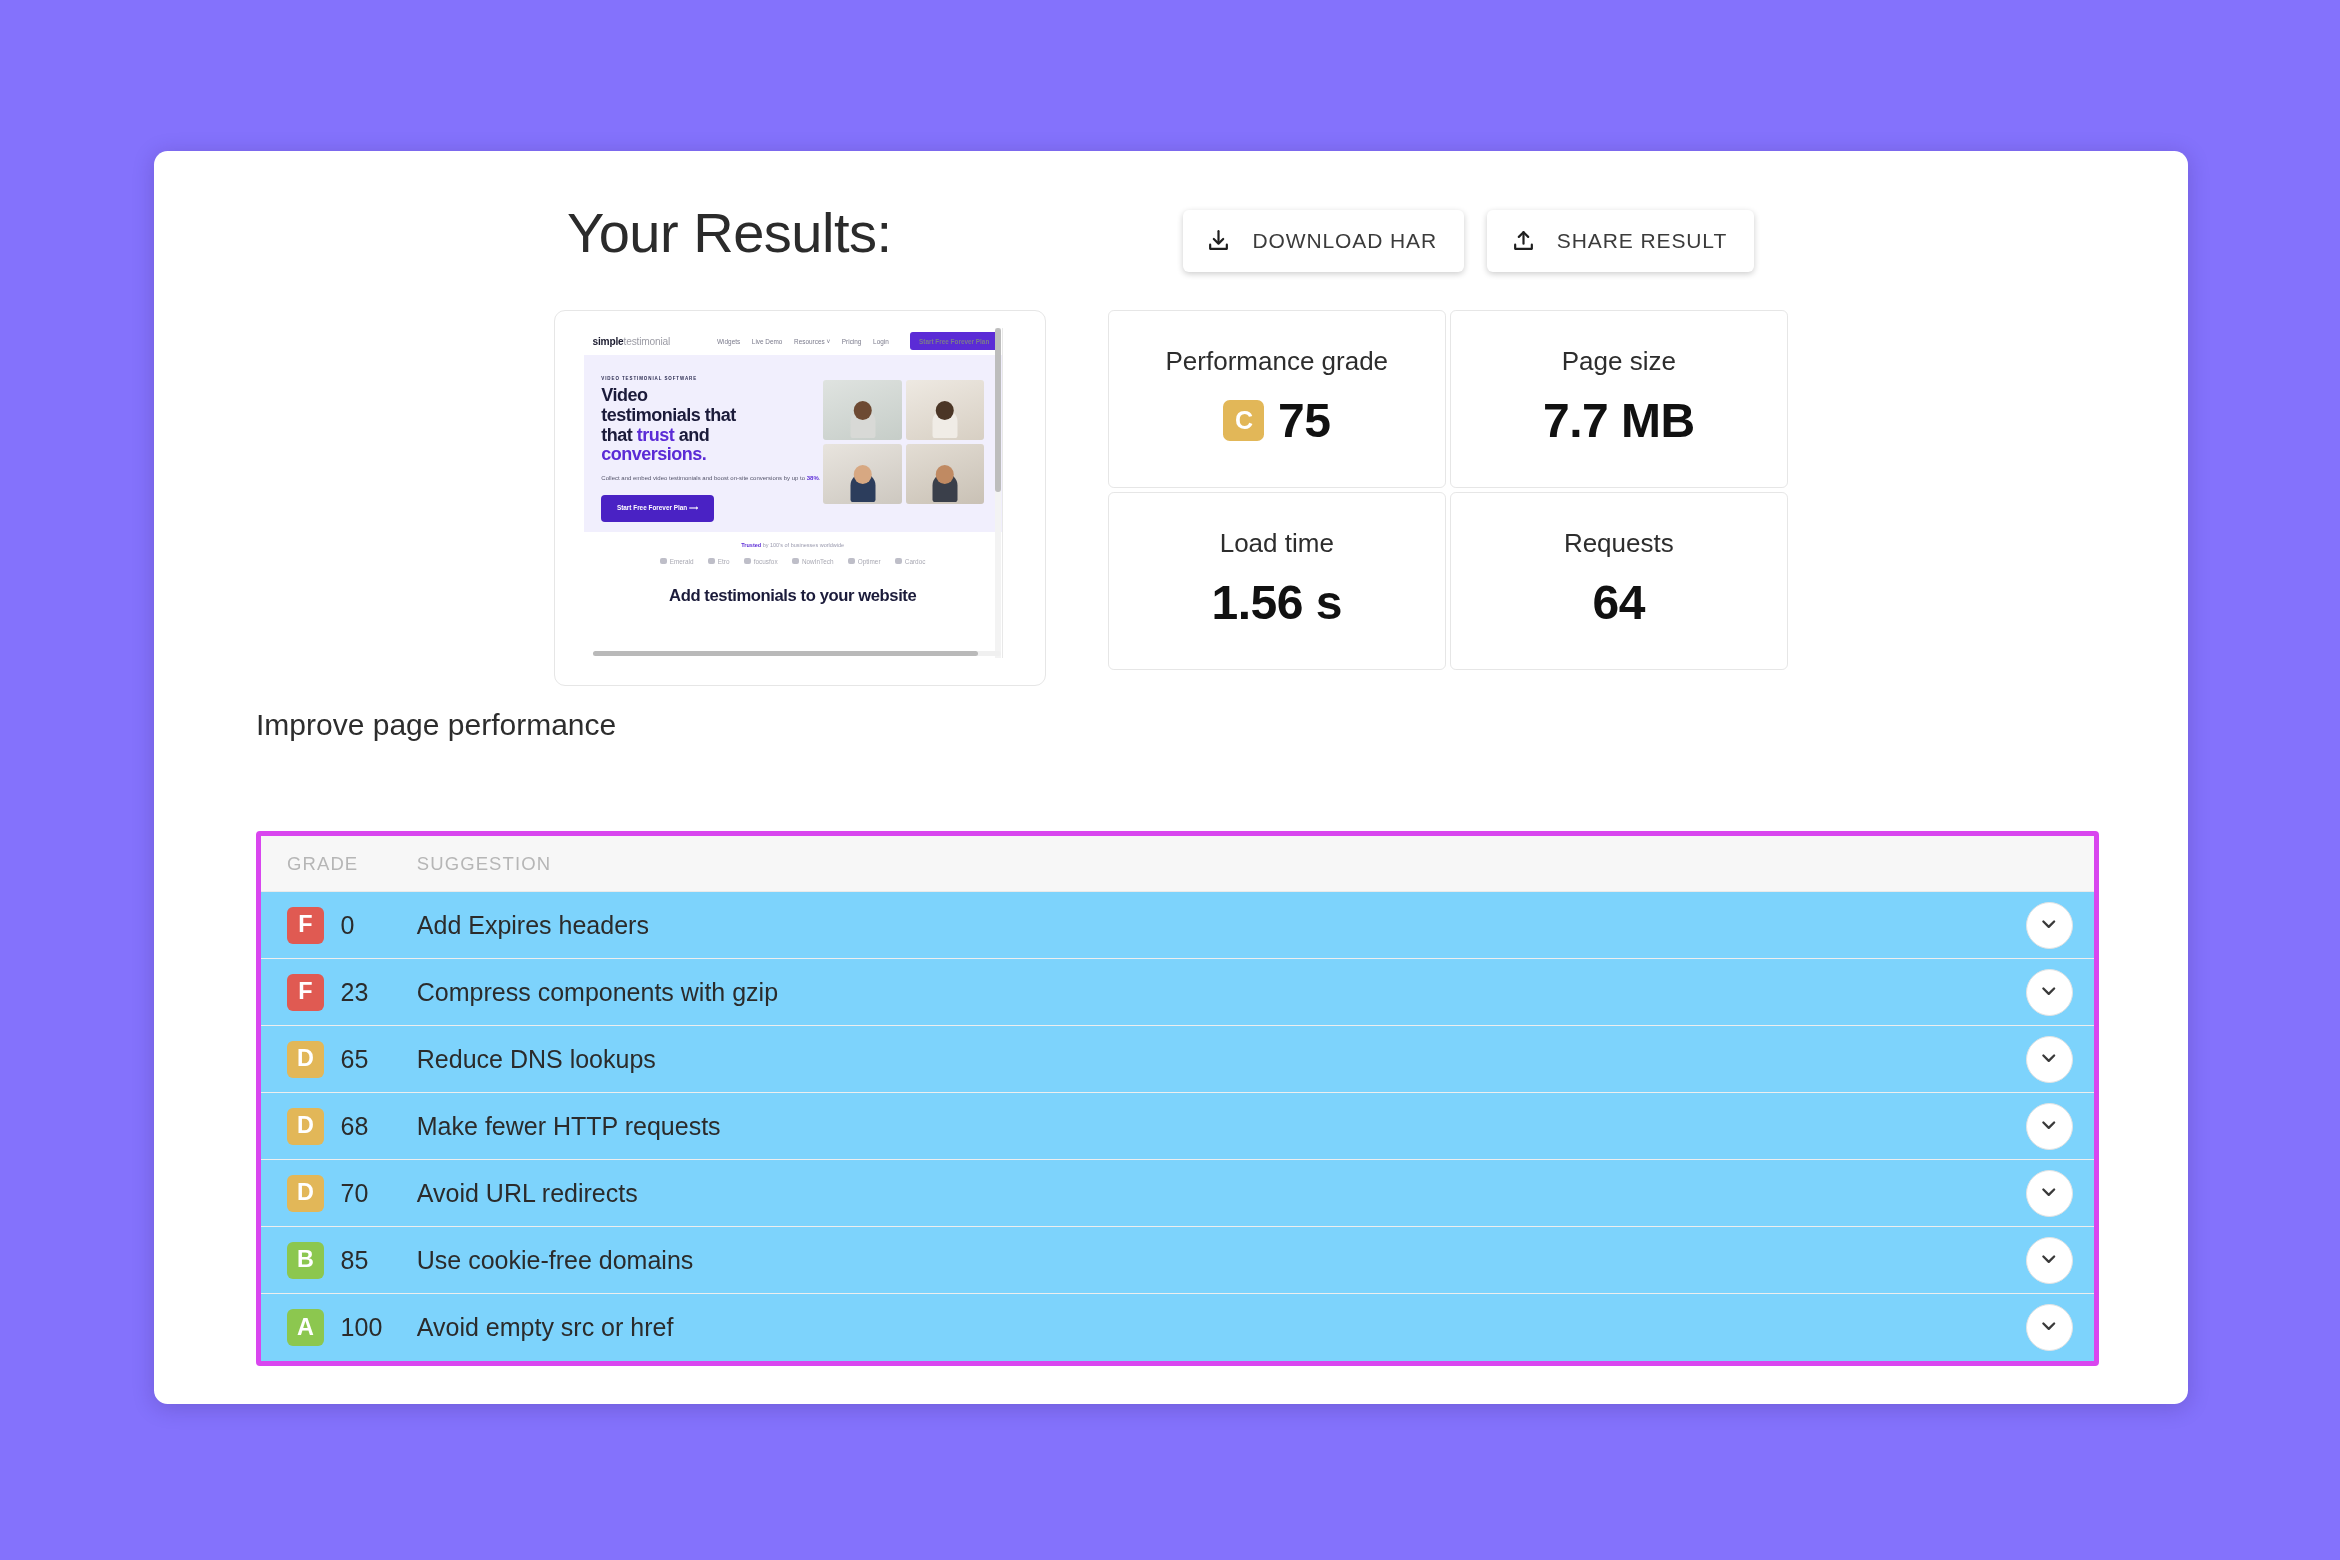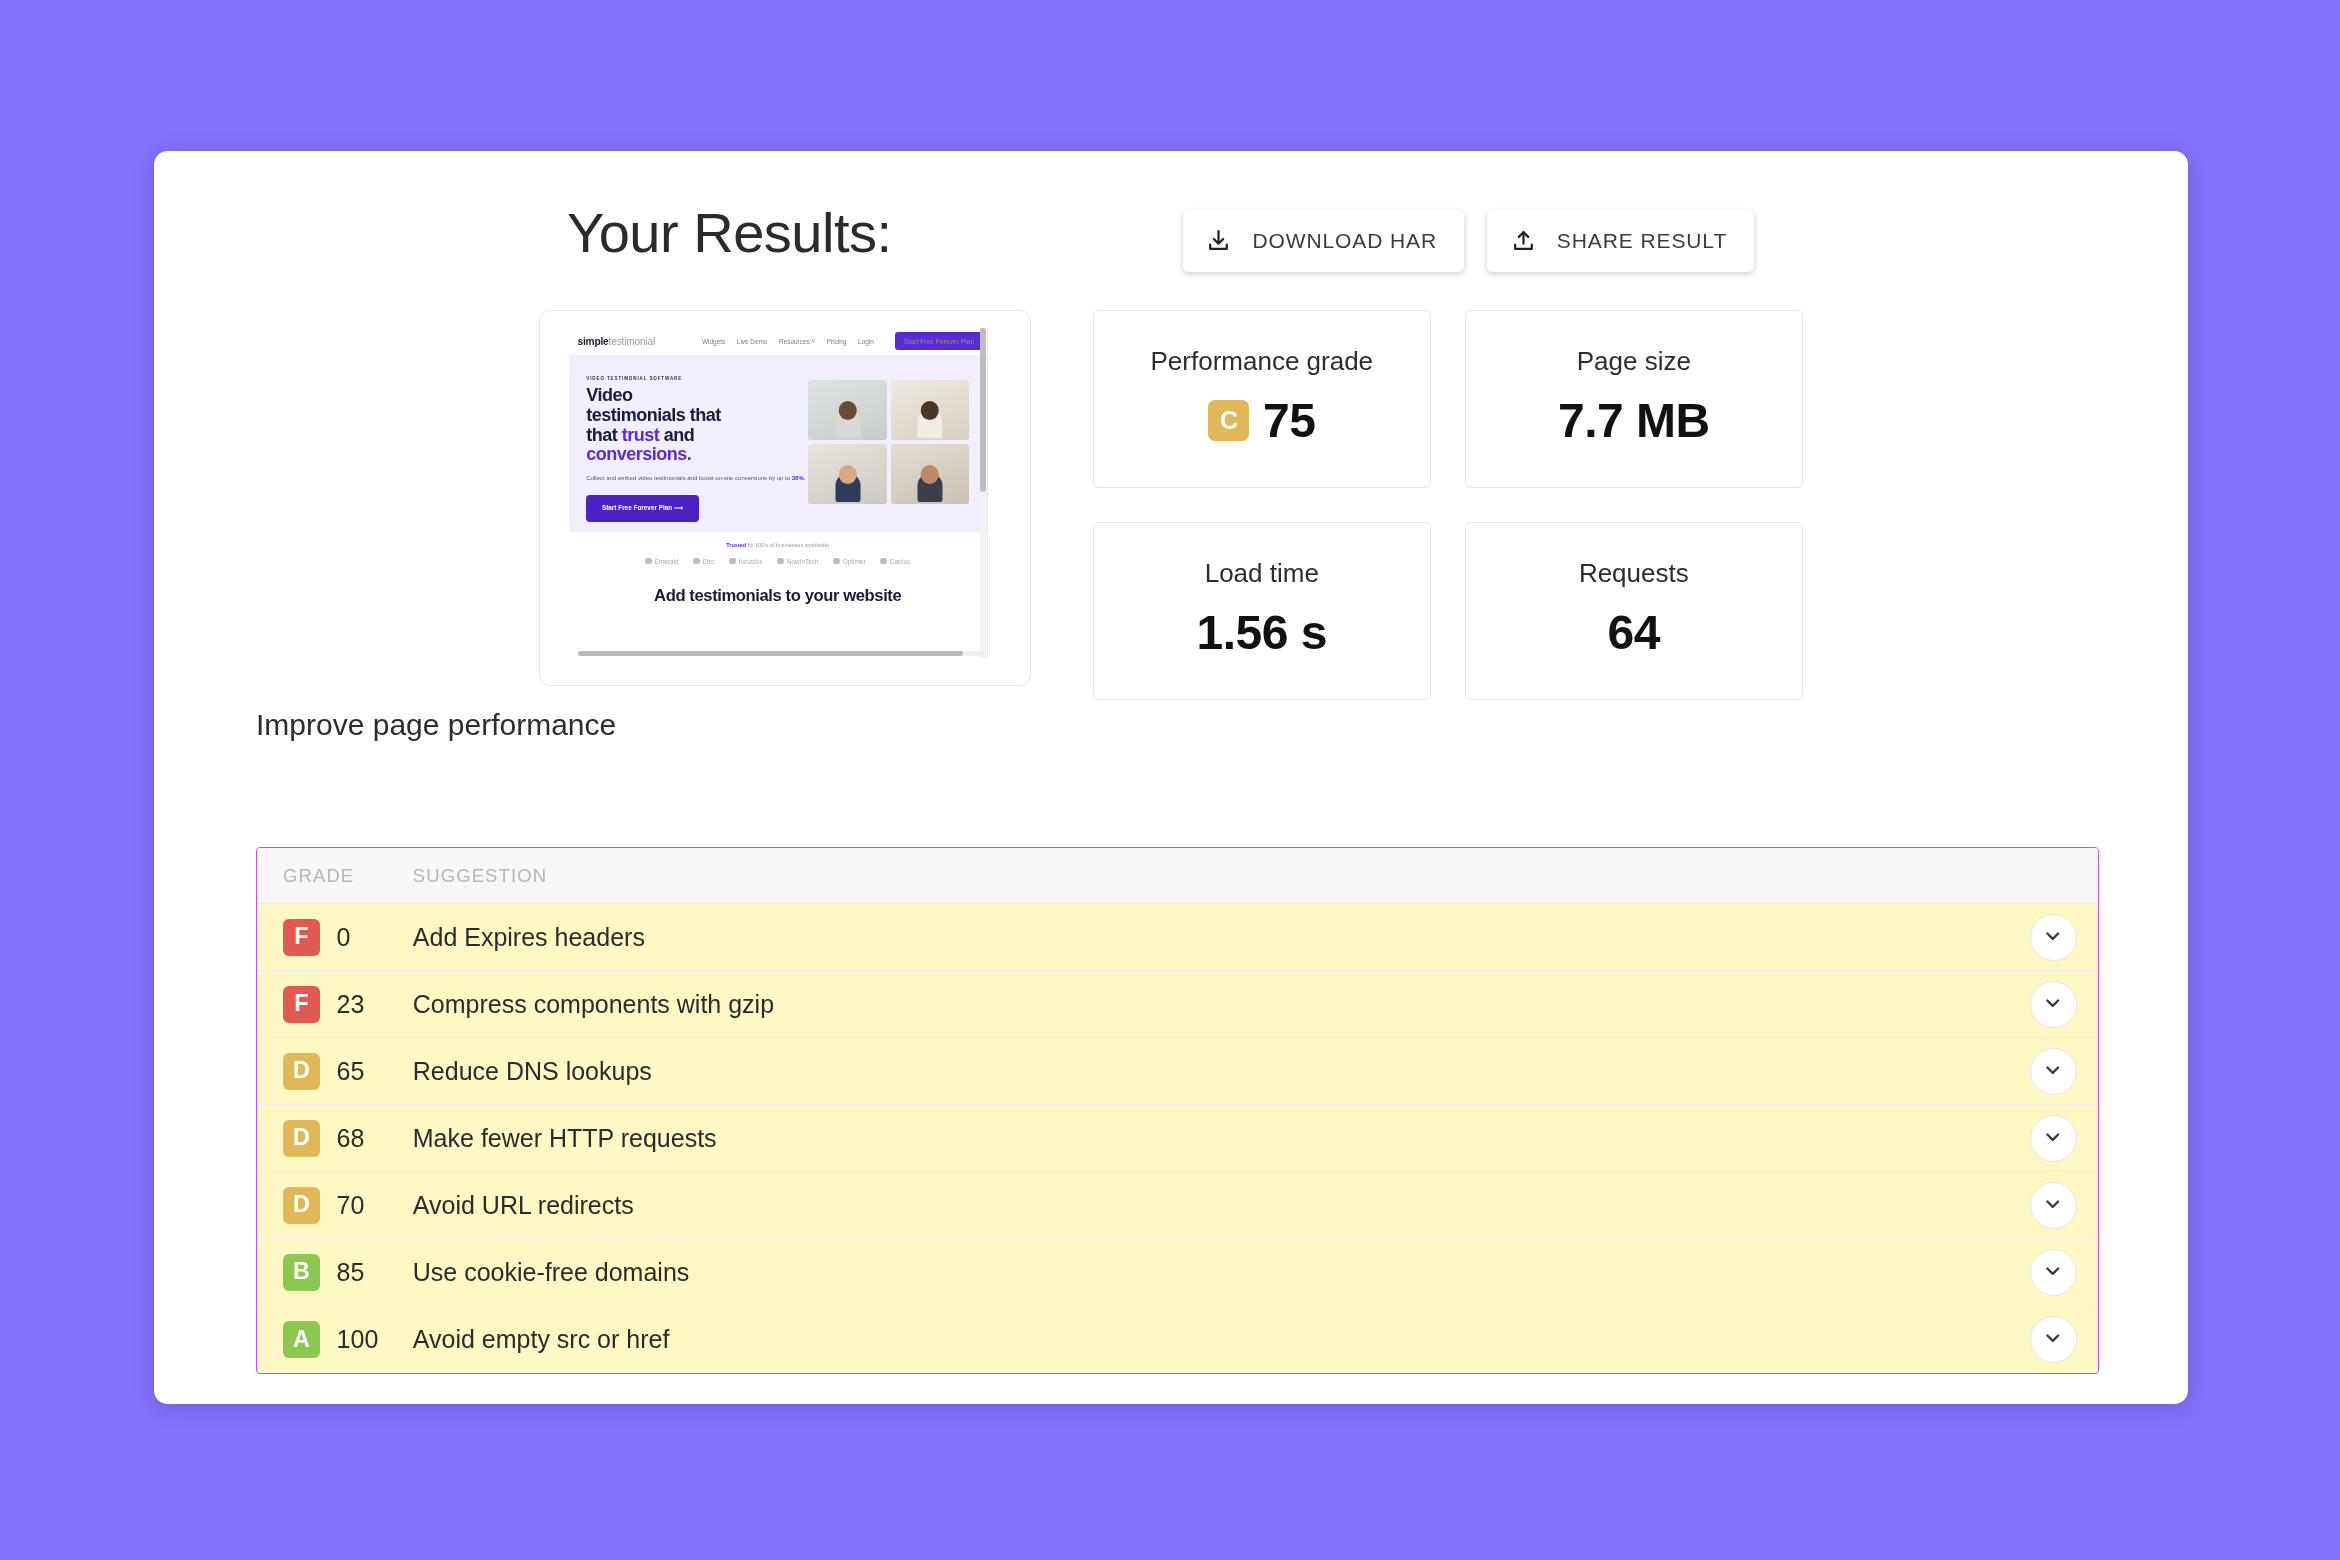--- a/index.html
+++ b/index.html
@@ -52,21 +52,21 @@
   }
   .thumb-card {
     width: 492px; height: 376px;
     border: 1px solid #e6e6e6; border-radius: 11px;
     background: #fff; overflow: hidden;
     display: flex; align-items: flex-start; justify-content: center;
     padding: 16.6px 13.7px 0 13.7px;
   }
   .metric-grid {
     display: grid; grid-template-columns: 338px 338px;
-    grid-template-rows: 178px 178px; gap: 34px; padding-left: 44px;
+    grid-template-rows: 178px 178px; gap: 4px; padding-left: 44px;
   }
   .mcard {
     border: 1px solid #e6e6e6; border-radius: 5.9px; background: #fff;
     display: flex; flex-direction: column; align-items: center;
     justify-content: flex-start; padding-top: 35px;
   }
   .mlabel { font-size: 26px; color: #2d2d2d; font-weight: 400; }
   .mvalue {
     margin-top: 15.6px; font-size: 48px; font-weight: 700; color: #111;
     display: flex; align-items: center; gap: 13.7px; letter-spacing: -0.5px;
@@ -155,22 +155,22 @@
   }
 
   
   .improve-title {
     position: absolute; left: 102px; top: 557px;
     font-size: 30px; color: #2d2d2d; font-weight: 400;
   }
   .table {
     position: absolute; left: 102px; top: 680px;
     width: 1843px;
-    border: 1px solid #d946ef; border-radius: 3.9px;
-    background: #fef9c3; overflow: hidden; margin-top: 16px;
+    border: 5px solid #d946ef; border-radius: 3.9px;
+    background: #7dd3fc; overflow: hidden;
   }
   .thead {
     display: flex; align-items: center; height: 56px;
     background: #f7f7f7; border-bottom: 1px solid #eaeaea;
   }
   .th {
     font-size: 18.5px; letter-spacing: 1.1px; color: #b6b6b6; font-weight: 400;
   }
   .th.grade { width: 149px; padding-left: 26px; }
   .th.sugg { padding-left: 6.8px; }

